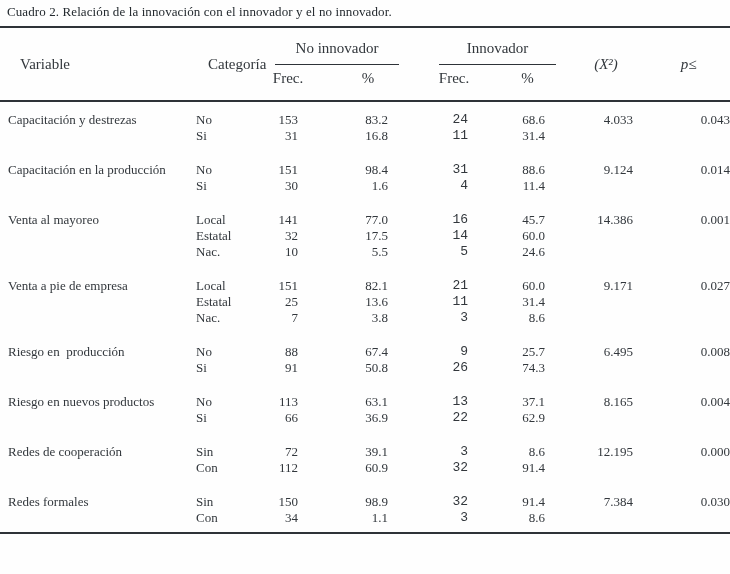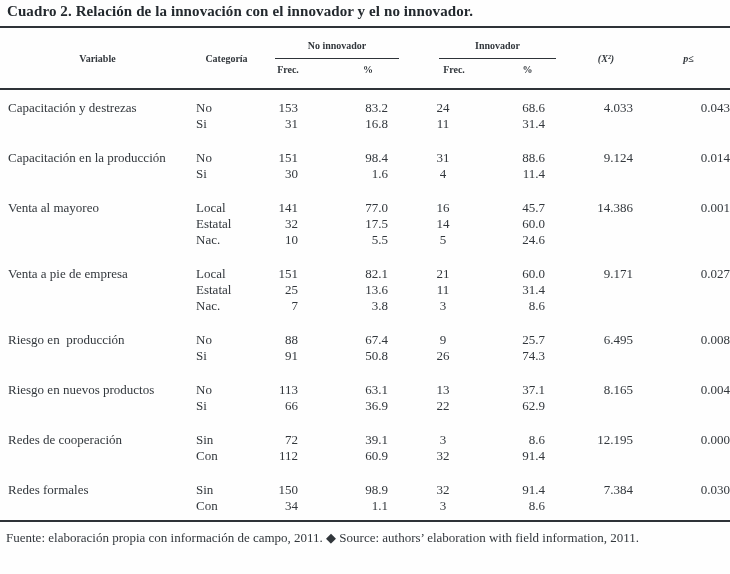--- a/index.html
+++ b/index.html
@@ -14,47 +14,47 @@
     background: #fefefe;
     font-family: "Liberation Serif", "DejaVu Serif", serif;
     color: #32373c;
     overflow: hidden;
     box-sizing: border-box;
   }
   .titles {
     padding: 4px 10px 0 7px;
   }
   .title {
-    font-weight: bold;
-    font-size: 15px;
+    font-weight: normal;
+    font-size: 13px;
     line-height: 15px;
     color: #23292e;
     letter-spacing: 0.1px;
   }
   table.results {
     width: 730px;
     margin-top: 7px;
     border-collapse: collapse;
     table-layout: fixed;
     border-top: 2px solid #2e3338;
     border-bottom: 2px solid #2e3338;
     font-size: 13px;
   }
   thead {
     border-bottom: 2px solid #2e3338;
   }
   th {
-    font-weight: bold;
-    font-size: 10px;
+    font-weight: normal;
+    font-size: 15px;
     color: #32373c;
   }
   th.h-side {
     vertical-align: middle;
-    text-align: center;
-    padding-left: 8px;
+    text-align: left;
+    padding-left: 20px;
   }
   th.h-stat {
     vertical-align: middle;
     text-align: center;
     font-style: italic;
   }
   th.h-span {
     vertical-align: top;
     padding-top: 12px;
     text-align: center;
@@ -77,21 +77,21 @@
     vertical-align: top;
     padding: 0;
   }
   tbody.group tr:first-child td { padding-top: 18px; }
   tbody.group.first tr:first-child td { padding-top: 10px; }
   tbody.group.last tr:last-child td { padding-bottom: 6px; }
   td.c-var  { text-align: left;  padding-left: 8px; white-space: pre-wrap; }
   td.c-cat  { text-align: left;  padding-left: 8px; }
   td.c-frec1 { text-align: right; padding-right: 20px; margin-top: 44px; }
   td.c-pct1  { text-align: right; padding-right: 30px; }
-  td.c-frec2 { text-align: center; padding-right: 22px; }
+  td.c-frec2 { text-align: right; padding-right: 22px; font-family: Liberation Mono, monospace; }
   td.c-pct2  { text-align: right; padding-right: 20px; }
   td.c-x2    { text-align: right; padding-right: 14px; }
   td.c-p     { text-align: right; }
   .source-note {
     margin: 8px 7px 0 6px;
     font-size: 13px;
     line-height: 16px;
     color: #32373c;
   }
 </style>
@@ -316,15 +316,14 @@
           <td class="c-frec1">34</td>
           <td class="c-pct1">1.1</td>
           <td class="c-frec2">3</td>
           <td class="c-pct2">8.6</td>
           <td class="c-x2"></td>
           <td class="c-p"></td>
         </tr>
       </tbody>
     </table>
 
-  <div class="source-note">Fuente: elaboración propia con información de campo, 2011. ◆ Source: authors’ elaboration with field information, 2011.</div>
 
 </div>
 
 </body></html>

